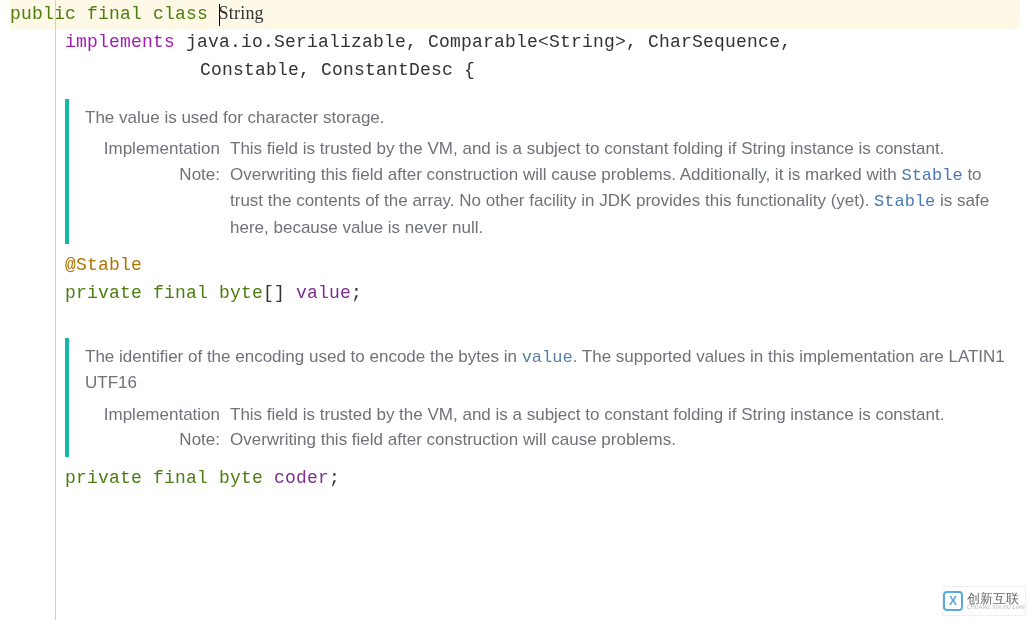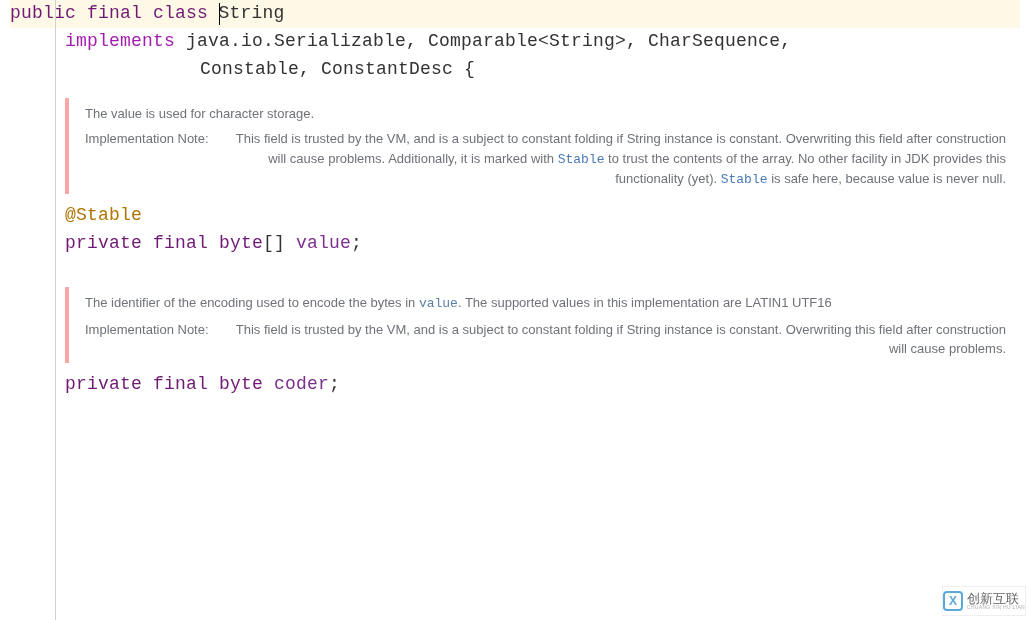--- a/index.html
+++ b/index.html
@@ -27,59 +27,59 @@
     display: block;
     position: relative;
   }
   .caret {
     border-left: 1.5px solid #000;
     height: 1.2em;
     display: inline-block;
     vertical-align: text-top;
     margin-right: -1.5px;
   }
-  .kw { color: #701a75; } 
+  .kw { color: #4d7c0f; } 
   .kw-impl { color: #a21caf; }
   .ann { color: #b07400; } 
   .id { color: #7b2f8e; } 
-  .type { color: #333; }
+  .type { color: #333; font-family: Liberation Serif, serif; }
   .indent1 { padding-left: 55px; display:block;}
   .indent2 { padding-left: 55px; display:block; position:relative;}
   .vbar::before {
     content:"";
     position:absolute;
     left:55px;
     top:0;
     bottom:0;
     border-left:1px solid #d0d0d0;
   }
   .align-impl { padding-left: 190px; display:block;}
   
   .doc-block {
     margin: 14px 0 8px 55px;
-    border-left: 4px solid #fca5a5;
+    border-left: 4px solid #14b8a6;
     padding: 6px 14px 4px 16px;
     font-family: -apple-system, "Segoe UI", Arial, sans-serif;
-    font-size: 13px;
+    font-size: 17px;
     color: #6f7279;
     line-height: 1.5;
   }
   .doc-row {
     display: flex;
     gap: 10px;
     margin-top: 6px;
   }
   .doc-label {
     flex: 0 0 135px;
     color: #6f7279;
+    text-align: right;
   }
   .doc-body {
     flex: 1;
     color: #6f7279;
-    text-align: right;
   }
   .mono-in-doc {
     font-family: "Consolas","Monaco","Courier New",monospace;
     color: #5a7fa8;
   }
   .mono-in-doc-link {
     font-family: "Consolas","Monaco","Courier New",monospace;
     color: #4a7ab5;
   }
   .spacer-lg { height: 16px; }

